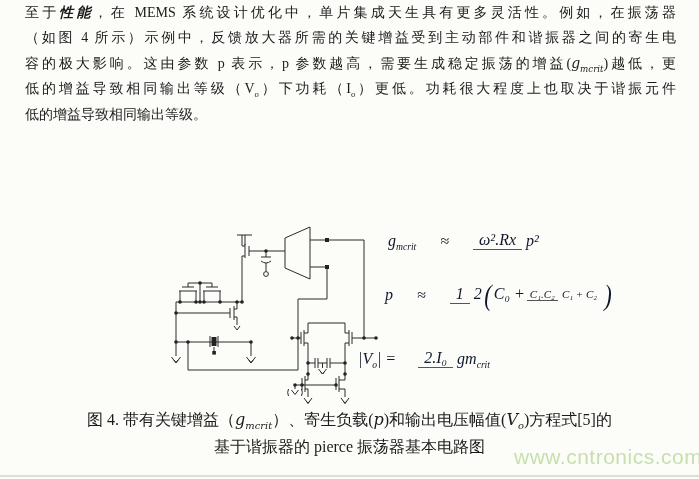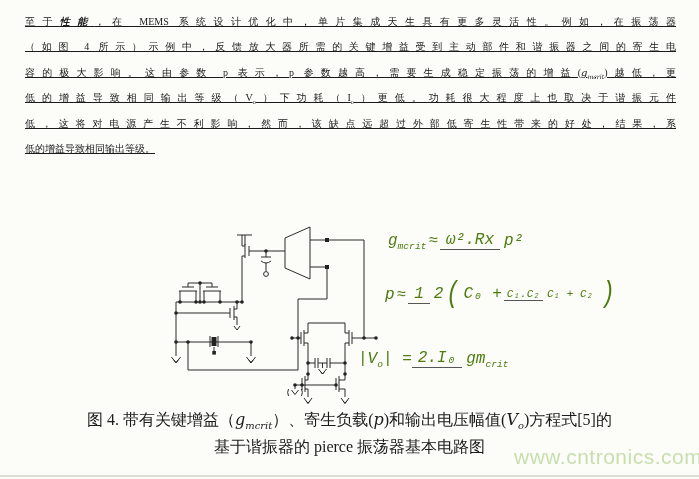--- a/index.html
+++ b/index.html
@@ -2,33 +2,33 @@
 <html><head>
 <meta charset="utf-8">
 <style>
   html,body{margin:0;padding:0;}
   .screen{
     position:relative; width:699px; height:479px; overflow:hidden;
     background:#fcfcf9; color:#1b1b1b;
     font-family:"Liberation Serif","DejaVu Serif",serif;
   }
   
-  .paragraph{position:absolute; left:25px; top:9px; width:651px; font-size:10px;text-decoration:underline;}
+  .paragraph{position:absolute; left:25px; top:0; width:651px; font-size:14px;}
   .para-line{line-height:25.4px; height:25.4px; white-space:nowrap;}
   .para-line.jst{text-align:justify; text-align-last:justify; white-space:normal;}
   .tsub{font-size:0.62em; vertical-align:sub; line-height:0;}
   .bi{font-weight:bold; font-style:italic;}
   .mi{font-family:"DejaVu Serif",serif; font-style:italic;}
   
   .caption{position:absolute; left:0; top:406px; width:699px; text-align:center;
     font-weight:normal; font-size:16px;}
   .caption .cap-line{line-height:27px;}
   
-  .equation{position:absolute; display:flex; align-items:center; gap:0;
-    font-family:Liberation Mono, monospace; font-style:italic; font-size:16px; color:#4d7c0f;}
+  .equation{position:absolute; display:flex; align-items:center; gap:22px;
+    font-family:Liberation Serif, serif; font-style:italic; font-size:16px; color:#0f172a;}
   .efrac{display:inline-flex; flex-direction:row; align-items:center; line-height:1.15;}
   .enum{border-bottom:1px solid #555; padding:0 6px; text-align:center;}
   .eden{padding:0 4px; text-align:center;}
   .eden.row{display:inline-flex; align-items:center; gap:1px;}
   .efrac.inner{font-size:11px; margin:0 1px;}
   .efrac.inner .enum{padding:0 3px;}
   .bigparen{font-size:30px; font-weight:300; line-height:0.9; transform:scaleX(.75);}
   .erel{padding:0 2px;}
   sub{font-size:0.6em; font-style:italic; line-height:0;}
   
@@ -42,21 +42,20 @@
 </head>
 <body>
 
 <div class="screen">
 
   <div class="paragraph">
     <div class="para-line jst"><span>至于</span><span class="bi">性能</span><span>，在 MEMS 系统设计优化中，单片集成天生具有更多灵活性。例如，在振荡器</span></div>
     <div class="para-line jst"><span>（如图 4 所示）示例中，反馈放大器所需的关键增益受到主动部件和谐振器之间的寄生电</span></div>
     <div class="para-line jst"><span>容的极大影响。这由参数 p 表示，p 参数越高，需要生成稳定振荡的增益(</span><span class="mi">g</span><span class="tsub mi">mcrit</span><span>)越低，更</span></div>
     <div class="para-line jst"><span>低的增益导致相同输出等级（V</span><span class="tsub">o</span><span>）下功耗（I</span><span class="tsub">o</span><span>）更低。功耗很大程度上也取决于谐振元件</span></div>
-    <div class="para-line jst"><span>低，这将对电源产生不利影响，然而，该缺点远超过外部低寄生性带来的好处，结果，系</span></div>
     <div class="para-line"><span>低的增益导致相同输出等级。</span></div>
   </div>
 
   <svg class="circuit" viewBox="0 0 699 479" fill="none" stroke="#2b2b2b" stroke-width="1">
     <g>
       <path d="M237,235 H252 M245,235 V245 M245,244 V258 M249,246 V256 M249,251 H285 M245,246 H242 M242,246 V235 M245,256 H242 M242,256 V302"></path>
     </g>
     <g>
       <path d="M266,251 V257 M261,257 H271 M261,261 Q266,265 271,261 M266,263 V271"></path>
       <circle cx="266" cy="274" r="2.4"></circle>

